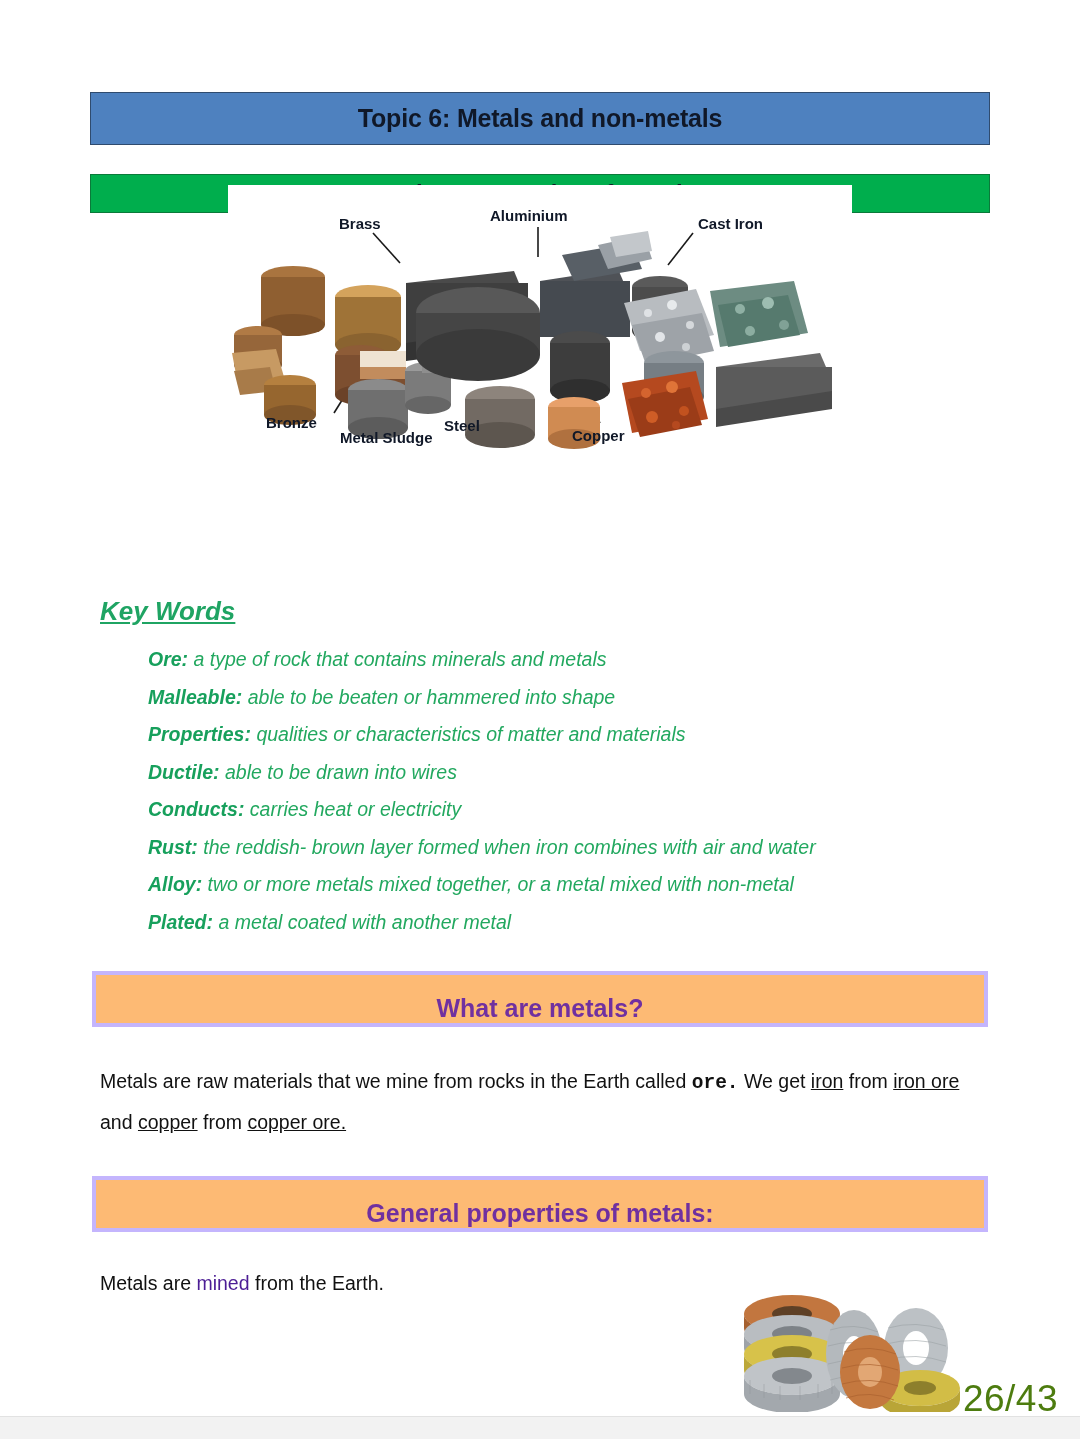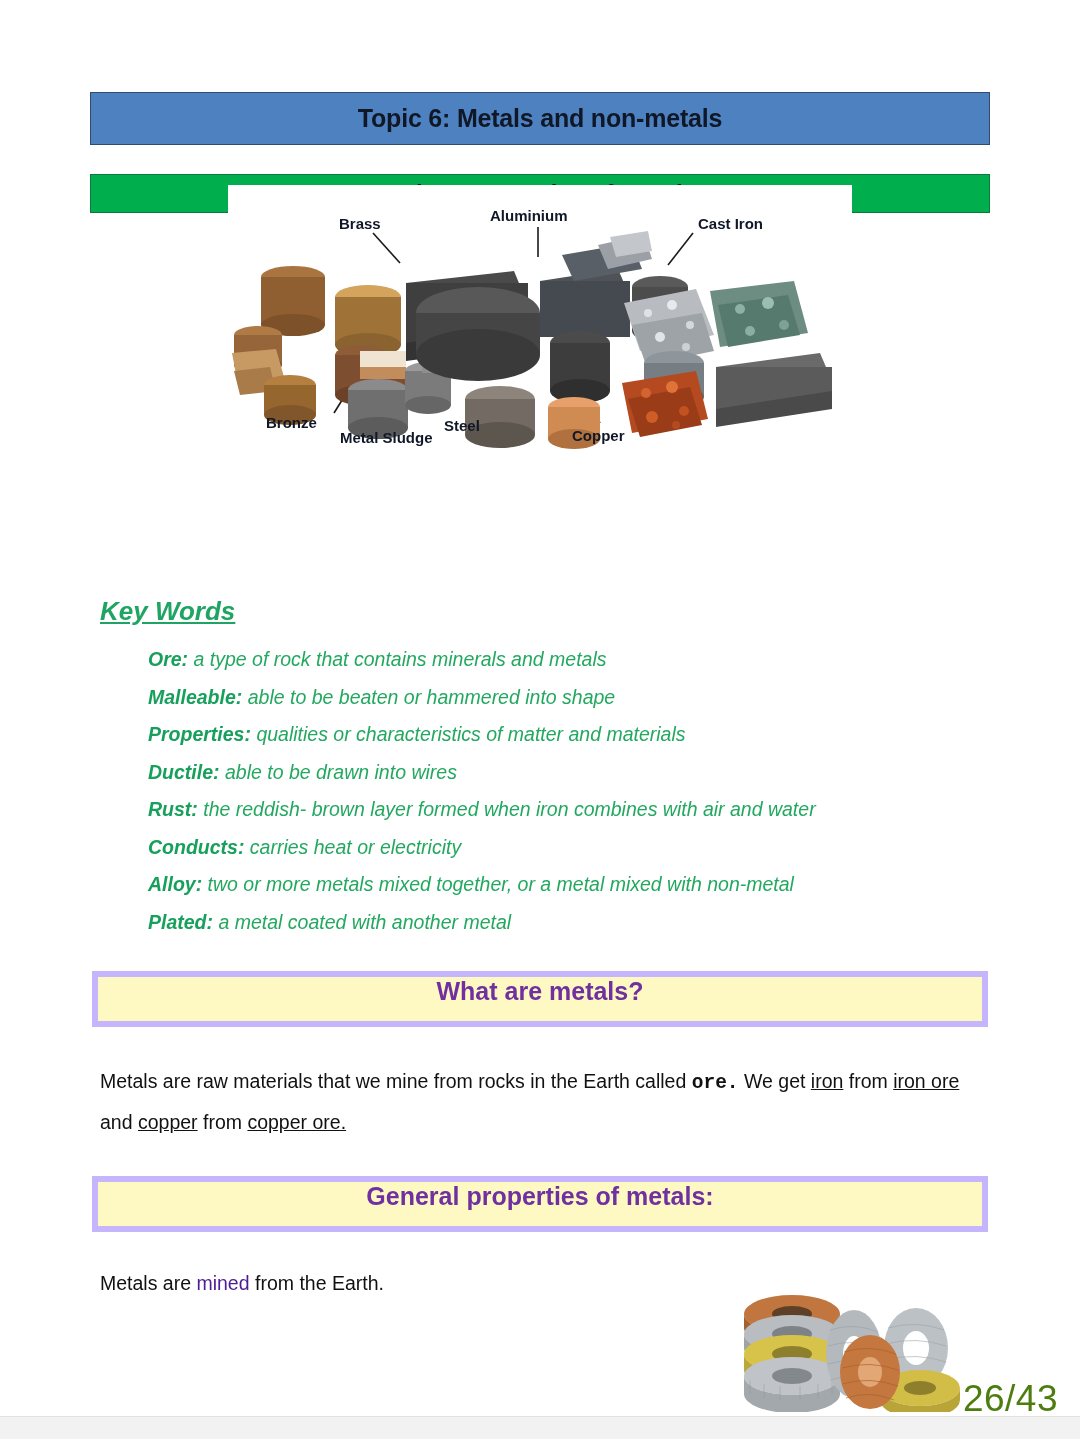--- a/index.html
+++ b/index.html
@@ -104,25 +104,25 @@
     color: #17a05c;
     margin-left: 48px;
   }
 
   
   .section-box {
     position: absolute;
     left: 92px;
     width: 896px;
     height: 56px;
-    background: #fef9c3;
-    border: 6px solid #c4b5fd;
+    background: #fdba74;
+    border: 4px solid #c4b5fd;
     box-sizing: border-box;
     display: flex;
-    align-items: flex-start;
+    align-items: flex-end;
     justify-content: center;
   }
   .section-box .section-text {
     font-size: 25px;
     font-weight: bold;
     color: #7030a0;
   }
   #section-what { top: 971px; }
   #section-props { top: 1176px; }
 
@@ -351,26 +351,26 @@
     </div>
     <div class="kw-row">
       <span class="kw-term">Properties:</span>
       <span>qualities or characteristics of matter and materials</span>
     </div>
     <div class="kw-row">
       <span class="kw-term">Ductile:</span>
       <span>able to be drawn into wires</span>
     </div>
     <div class="kw-row">
+      <span class="kw-term">Conducts:</span>
+      <span>carries heat or electricity</span>
+    </div>
+    <div class="kw-row">
       <span class="kw-term">Rust:</span>
       <span>the reddish- brown layer formed when iron combines with air and water</span>
-    </div>
-    <div class="kw-row">
-      <span class="kw-term">Conducts:</span>
-      <span>carries heat or electricity</span>
     </div>
     <div class="kw-row">
       <span class="kw-term">Alloy:</span>
       <span>two or more metals mixed together, or a metal mixed with non-metal</span>
     </div>
     <div class="kw-row">
       <span class="kw-term">Plated:</span>
       <span>a metal coated with another metal</span>
     </div>
   </div>

